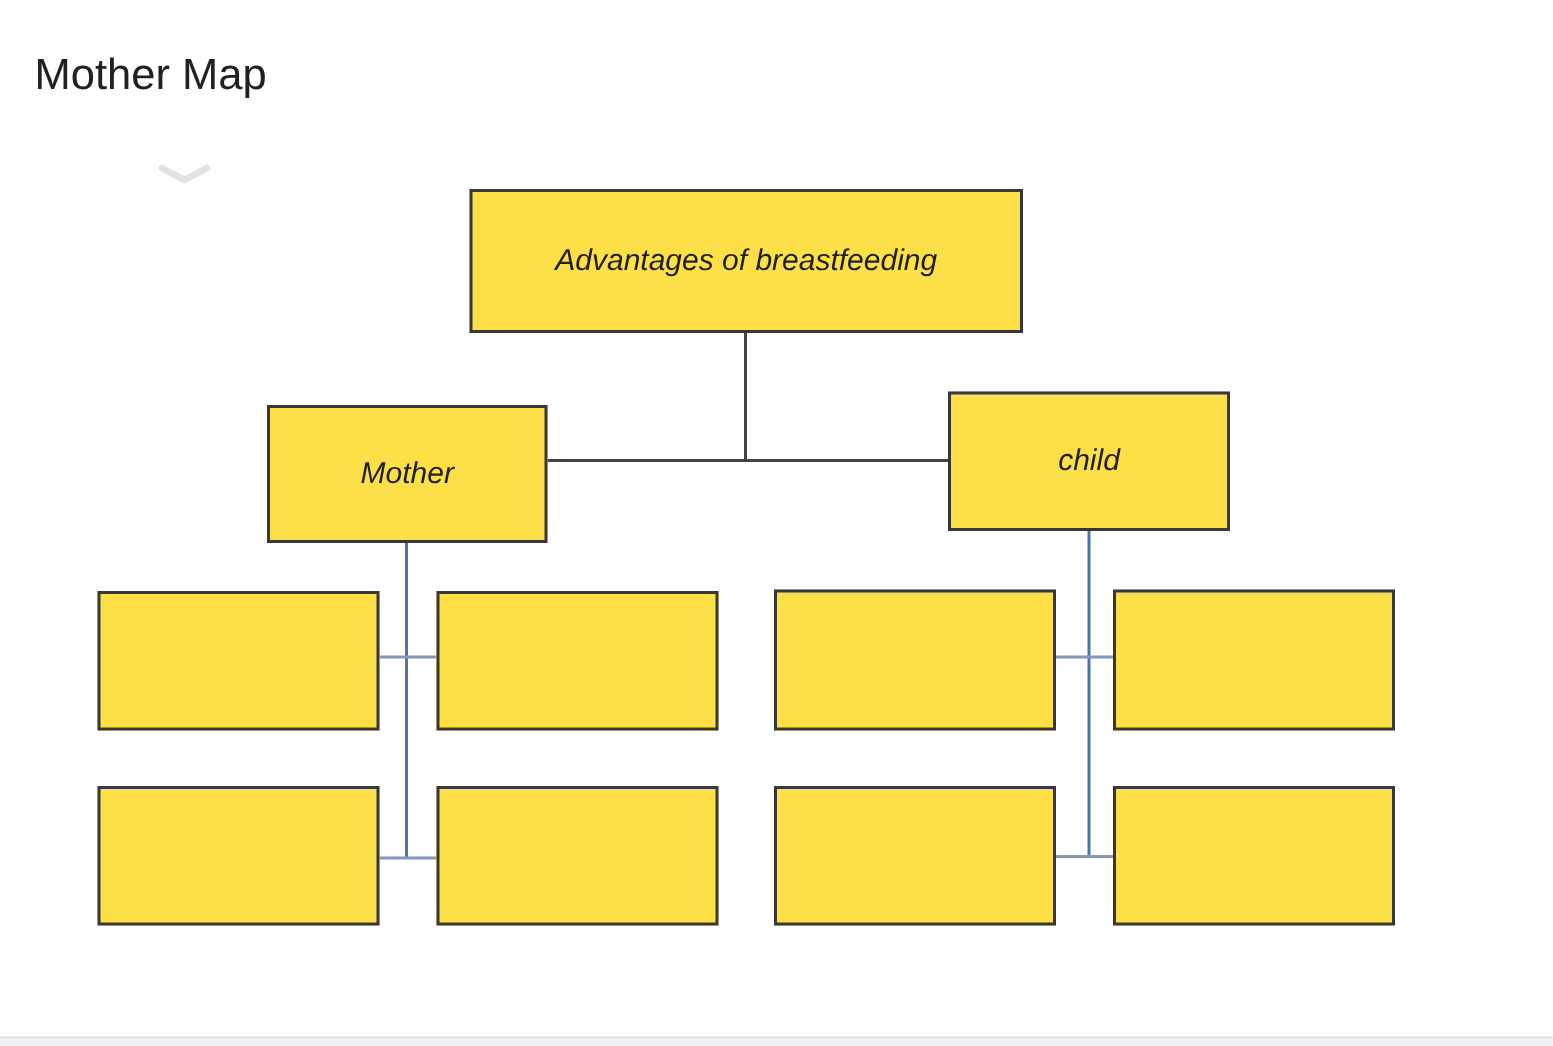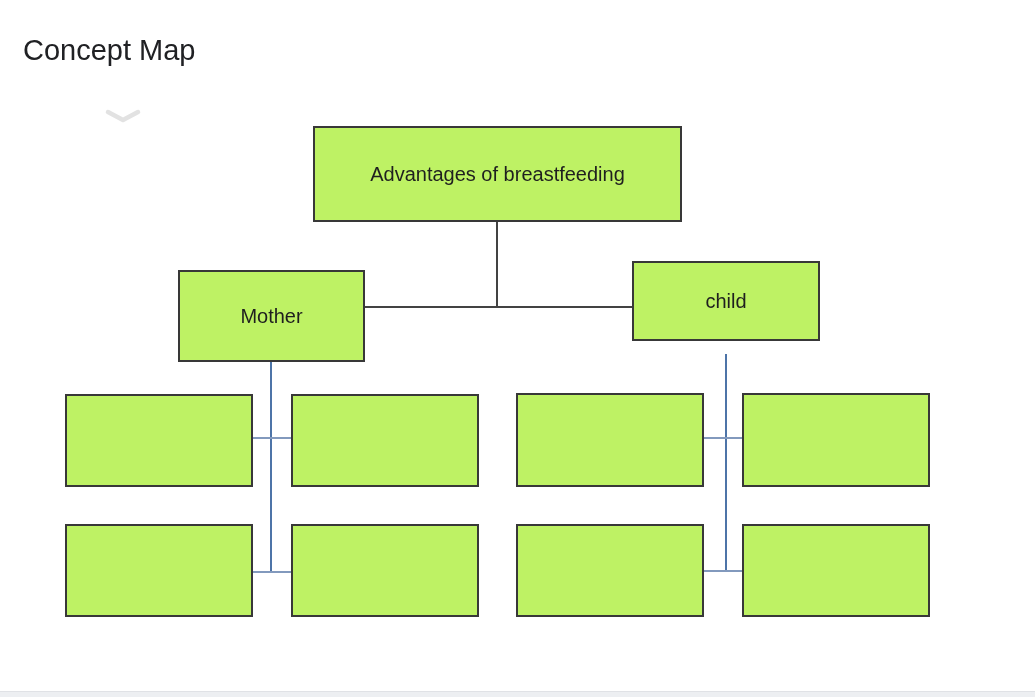--- a/index.html
+++ b/index.html
@@ -32,47 +32,48 @@
   .chevron {
     position: absolute;
     left: 104px;
     top: 108px;
     width: 38px;
     height: 16px;
   }
   .node {
     position: absolute;
     border: 2px solid var(--node-border);
-    background: #bef264;
+    background: #fde047;
     display: flex;
     align-items: center;
     justify-content: center;
     font-size: 20px;
     color: #1f1f1f;
     text-align: center;
+    font-style: italic;
   }
   .line {
     position: absolute;
     background: var(--connector-dark);
   }
   .blue-v {
     position: absolute;
     width: 2px;
     background: var(--connector-blue);
   }
   .blue-h {
     position: absolute;
     height: 2px;
     width: 38px;
     background: var(--connector-blue-light);
   }
   
   .node-root   { left: 313px; top: 126px; width: 369px; height: 96px; }
   .node-mother { left: 178px; top: 270px; width: 187px; height: 92px; }
-  .node-child  { left: 632px; top: 261px; width: 188px; height: 80px; }
+  .node-child  { left: 632px; top: 261px; width: 188px; height: 93px; }
   
   .root-stem   { left: 496px; top: 222px; width: 2px; height: 85px; }
   .branch-bar  { left: 365px; top: 306px; width: 267px; height: 2px; }
   
   .mother-stem { left: 270px; top: 354px; height: 218px; }
   .child-stem  { left: 725px; top: 354px; height: 217px; }
   
   .stub-m1 { left: 253px; top: 437px; }
   .stub-m2 { left: 253px; top: 571px; }
   .stub-c1 { left: 704px; top: 437px; }
@@ -92,21 +93,21 @@
     top: 691px;
     width: 1035px;
     height: 6px;
     background: var(--bottom-bar-bg);
     border-top: 1px solid var(--bottom-bar-line);
   }
 </style>
 </head>
 <body>
 
-<div class="page-title">Concept Map</div>
+<div class="page-title">Mother Map</div>
 
 <span class="chevron">
   <svg width="38" height="16" viewBox="0 0 38 16" xmlns="http://www.w3.org/2000/svg">
     <path d="M4 4 L19 12 L34 4" fill="none" stroke="#e2e2e2" stroke-width="4.5" stroke-linecap="round" stroke-linejoin="round"></path>
   </svg>
 </span>
 
 <div class="line root-stem"></div>
 <div class="line branch-bar"></div>
 

